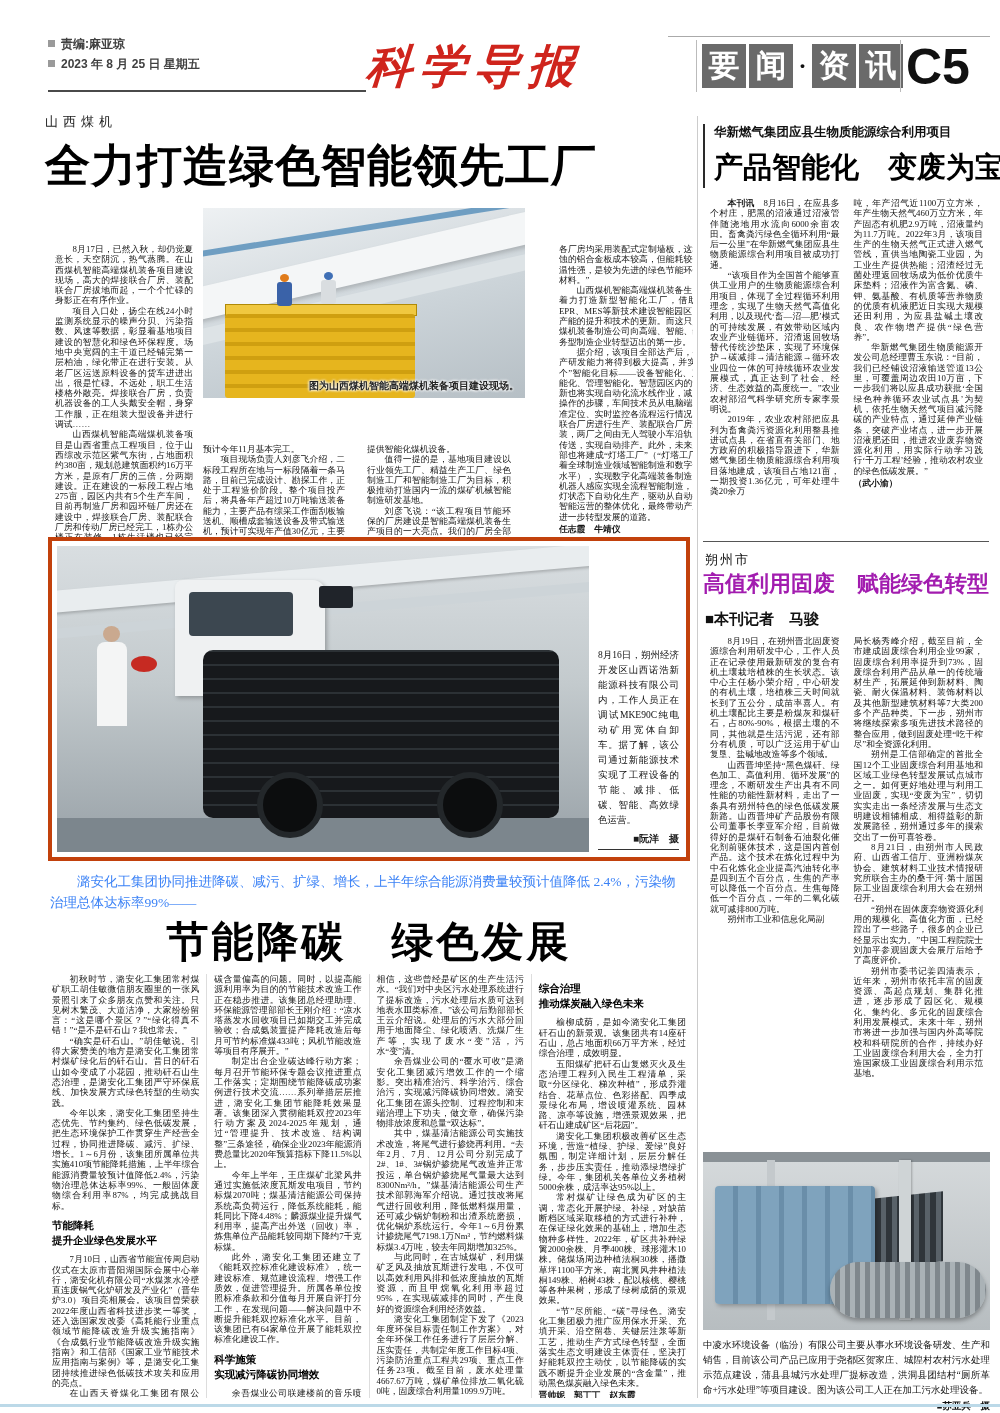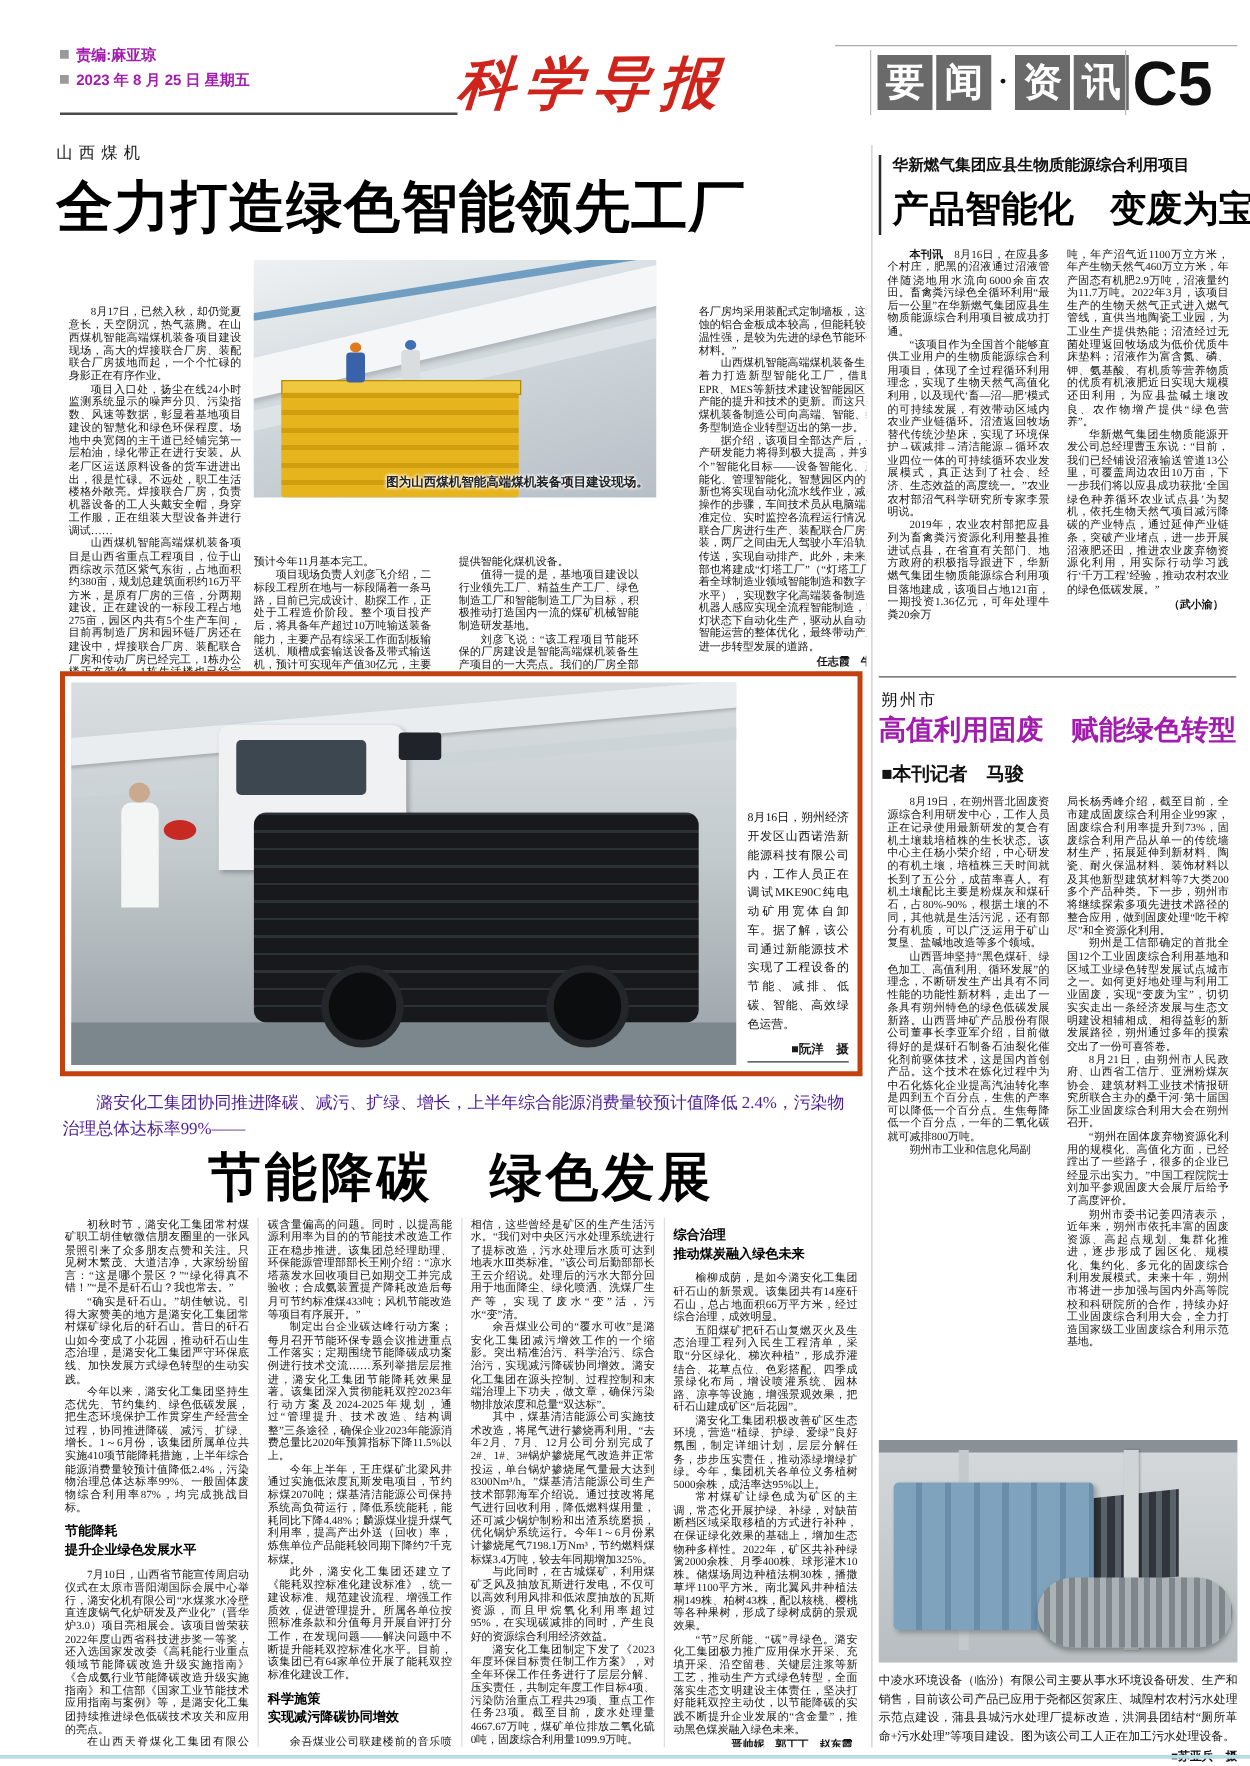--- a/index.html
+++ b/index.html
@@ -1,39 +1,39 @@
 <!DOCTYPE html>
 <html><head>
 <meta charset="utf-8">
 <style>
   html,body{margin:0;padding:0;background:#e9e9e9;}
   .page{position:relative;width:1000px;height:1413px;background:#fff;margin:0 auto;
         font-family:"Liberation Serif","DejaVu Serif",serif;color:#1a1a1a;overflow:hidden;}
   
   .hdr-left{position:absolute;left:48px;top:34px;font-family:"Liberation Sans",sans-serif;
-            font-size:12px;font-weight:bold;color:#a21caf;line-height:1.7;}
+            font-size:12px;font-weight:bold;color:#404040;line-height:1.7;}
   .sq{display:inline-block;width:7px;height:7px;background:#9a9a9a;margin-right:6px;vertical-align:1px;}
   .hdr-rule{position:absolute;left:48px;top:90px;width:318px;height:2px;background:#4a4a4a;}
   .masthead{position:absolute;left:366px;top:36px;font-size:46px;font-weight:bold;font-style:italic;
             letter-spacing:8px;color:#cf241c;font-family:"Liberation Serif",serif;transform:skewX(-4deg);}
   .top-rule-right{position:absolute;left:668px;top:36px;width:322px;height:1px;background:#aaa;}
   .section-label{position:absolute;left:702px;top:44px;display:flex;align-items:center;gap:3px;}
   .sec-block{width:44px;height:44px;background:#6a6a6a;color:#fff;font-family:"Liberation Sans",sans-serif;
              font-weight:bold;font-size:31px;display:flex;align-items:center;justify-content:center;}
   .sec-dot{width:13px;text-align:center;font-weight:bold;font-size:24px;color:#111;}
   .page-no{position:absolute;left:906px;top:38px;font-family:"Liberation Sans",sans-serif;
            font-size:50px;font-weight:bold;color:#111;}
   .vline-a{position:absolute;left:696px;top:40px;width:1px;height:52px;background:#bbb;}
   .vline-b{position:absolute;left:900px;top:40px;width:1px;height:52px;background:#bbb;}
   .main-divider{position:absolute;left:697px;top:116px;width:1px;height:1282px;background:#ccc;}
   .bottom-rule{position:absolute;left:0;top:1404px;width:1000px;height:3px;background:#bcd9e8;}
   
   .para{margin:0;text-indent:2em;text-align:justify;font-size:8.8px;line-height:10.3px;color:#141414;}
   .para.cont{text-indent:0;}
-  .para.byline{text-indent:0;text-align:right;font-weight:bold;padding-right:4px;margin-top:2px;}
+  .para.byline{text-indent:0;text-align:left;font-weight:bold;padding-right:4px;margin-top:2px;}
   .para b{font-family:"Liberation Sans",sans-serif;}
   .subhead{font-family:"Liberation Sans",sans-serif;font-weight:bold;font-size:10.5px;
            line-height:1.45;margin:7px 0 6px 0;color:#000;}
   .cols{display:flex;}
   .cols .col{flex:1;padding:0 7px;overflow:hidden;}
   .cols.ruled .col + .col{border-left:1px solid #ddd;}
   
   .a1{position:absolute;left:45px;top:113px;width:648px;}
   .a1-kicker{font-family:"Liberation Sans",sans-serif;font-size:13px;letter-spacing:5px;color:#222;}
   .a1-headline{margin-top:5px;font-family:"Liberation Sans",sans-serif;font-weight:900;
@@ -80,21 +80,21 @@
   .p2 .man{position:absolute;left:40px;top:96px;width:30px;height:84px;background:#f4f5f5;border-radius:8px 8px 0 0;}
   .p2 .man::before{content:"";position:absolute;left:6px;top:-16px;width:17px;height:16px;border-radius:50%;background:#caa98f;}
   .p2 .disc{position:absolute;left:74px;top:110px;width:26px;height:16px;border-radius:50%;background:#c62a22;}
   .p2 .mirror{position:absolute;left:262px;top:40px;width:34px;height:22px;background:#20242a;border-radius:3px;}
   .truckcap{flex:1;padding:4px 2px 2px 9px;display:flex;flex-direction:column;justify-content:flex-end;}
   .truckcap .txt{font-size:9.5px;line-height:15px;text-align:justify;color:#111;}
   .truckcap .ph{margin-top:4px;font-family:"Liberation Sans",sans-serif;font-weight:bold;
                 font-size:10px;text-align:right;border-bottom:1px solid #333;padding-bottom:3px;}
   
   .intro{position:absolute;left:50px;top:872px;width:638px;font-size:13.5px;line-height:1.55;
-         text-indent:2em;color:#4c1d95;}
+         text-indent:2em;color:#3b82f6;}
   .b-headline{position:absolute;left:45px;top:914px;width:648px;text-align:center;
               font-size:42px;font-weight:bold;letter-spacing:3px;color:#000;font-family:"Liberation Serif",serif;}
   .b-body{position:absolute;left:45px;top:974px;width:648px;height:424px;overflow:hidden;}
   
   .artA-hd{position:absolute;left:703px;top:124px;width:286px;border-left:2px solid #2a2a2a;padding-left:9px;box-sizing:border-box;}
   .artA-kicker{font-family:"Liberation Sans",sans-serif;font-weight:bold;font-size:12.5px;color:#111;}
   .artA-headline{margin-top:7px;font-size:29px;font-weight:bold;color:#000;white-space:nowrap;}
   .artA-body{position:absolute;left:703px;top:198px;width:287px;height:338px;overflow:hidden;}
   .divider2{position:absolute;left:703px;top:541px;width:286px;height:1px;background:#555;}
   .artB-kicker{position:absolute;left:705px;top:551px;font-family:"Liberation Sans",sans-serif;

